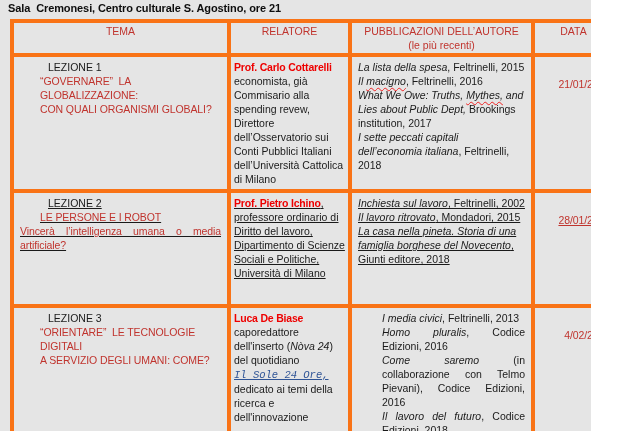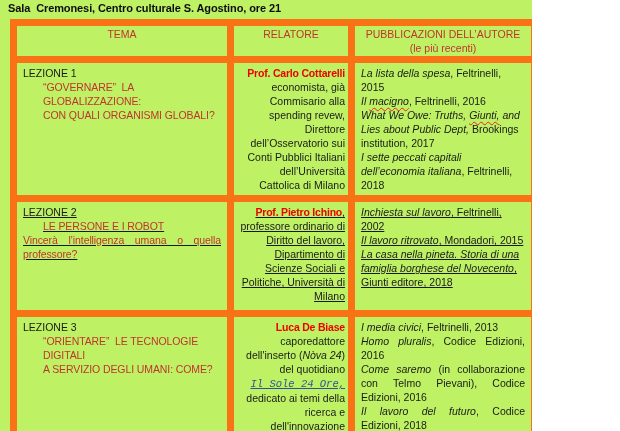--- a/index.html
+++ b/index.html
@@ -4,51 +4,51 @@
 <style>
   :root{
     --red:#c0342e;
     --name-red:#ee0000;
     --link:#2f5496;
     --black:#1a1a1a;
   }
   *{box-sizing:border-box;}
   body{margin:0;background:#fff;}
   .page{
-    width:532px;height:431px;position:relative;overflow:hidden;background:#bef264;
+    width:591px;height:431px;position:relative;overflow:hidden;background:#e5e5e5;
     font-family:"Liberation Sans",sans-serif;
   }
   .doc-title{
     position:absolute;top:2px;left:8px;
     font-size:11px;font-weight:bold;color:#0d0d0d;white-space:pre-wrap;letter-spacing:-0.1px;
   }
   table.sched{
     position:absolute;top:19px;left:10px;width:602px;
     border-collapse:collapse;table-layout:fixed;
   }
   td,th{
-    border:7px solid #f97316;vertical-align:top;
+    border:4px solid #f97316;vertical-align:top;
     font-size:10.5px;line-height:14px;color:var(--black);
     padding:3px 6px;overflow:hidden;
   }
   th{
     color:var(--red);font-weight:normal;text-align:center;
     padding:1px 2px;height:28px;vertical-align:top;
   }
   tr.row-1 td{height:134px;}
   tr.row-2 td{height:115px;text-decoration:underline;}
   tr.row-3 td{height:150px;}
-  .lezione{color:var(--black);white-space:pre-wrap;}
+  .lezione{color:var(--black);white-space:pre-wrap;margin-left:28px;}
   .tema-line{color:var(--red);white-space:pre-wrap;letter-spacing:-0.1px;margin-left:20px;}
   .tema-just{color:var(--red);text-align:justify;letter-spacing:-0.1px;}
-  td.rel{text-align:right;padding:3px 3px;}
+  td.rel{text-align:left;padding:3px 3px;}
   .speaker-name{color:var(--name-red);font-weight:bold;letter-spacing:-0.2px;}
   .name-suffix{color:var(--black);}
   .pub{text-align:left;}
-  td.pubs-just .pub{text-align:justify;}
+  td.pubs-just .pub{text-align:justify;margin-left:24px;}
   .it{font-style:italic;}
   .wavy{
     text-decoration-line:underline;
     text-decoration-style:wavy;
     text-decoration-color:#e22;
     text-decoration-thickness:1px;
     text-underline-offset:2px;
     text-align:right;
   }
   .lnk{
@@ -94,30 +94,30 @@
             <div class="tema-line">“GOVERNARE”  LA GLOBALIZZAZIONE:</div>
             <div class="tema-line">CON QUALI ORGANISMI GLOBALI?</div>
           </td>
           <td class="rel">
             <div><span class="speaker-name">Prof. Carlo Cottarelli</span></div>
             <div><span>economista, già Commisario alla spending revew, Direttore dell’Osservatorio sui Conti Pubblici Italiani dell’Università Cattolica di Milano</span></div>
           </td>
           <td>
             <div class="pub"><span class="it">La lista della spesa</span><span>, Feltrinelli, 2015</span></div>
             <div class="pub"><span class="it">Il </span><span class="it wavy">macigno</span><span>, Feltrinelli, 2016</span></div>
-            <div class="pub"><span class="it">What We Owe: Truths, </span><span class="it wavy">Giunti,</span><span class="it"> and Lies about Public Dept,</span><span> Brookings institution, 2017</span></div>
+            <div class="pub"><span class="it">What We Owe: Truths, </span><span class="it wavy">Mythes,</span><span class="it"> and Lies about Public Dept,</span><span> Brookings institution, 2017</span></div>
             <div class="pub"><span class="it">I sette peccati capitali dell’economia italiana</span><span>, Feltrinelli, 2018</span></div>
           </td>
           <td class="datec"><span>21/01/2019</span></td>
         </tr>
         <tr class="row-2">
           <td>
             <div class="lezione">LEZIONE 2</div>
             <div class="tema-line">LE PERSONE E I ROBOT</div>
-            <div class="tema-just">Vincerà l’intelligenza umana o quella professore?</div>
+            <div class="tema-just">Vincerà l’intelligenza umana o media artificiale?</div>
           </td>
           <td class="rel">
             <div><span class="speaker-name">Prof. Pietro Ichino</span><span class="name-suffix">,</span></div>
             <div><span>professore ordinario di Diritto del lavoro, Dipartimento di Scienze Sociali e Politiche, Università di Milano</span></div>
           </td>
           <td>
             <div class="pub"><span class="it">Inchiesta sul lavoro</span><span>, Feltrinelli, 2002</span></div>
             <div class="pub"><span class="it">Il lavoro ritrovato</span><span>, Mondadori, 2015</span></div>
             <div class="pub"><span class="it">La casa nella pineta. Storia di una famiglia borghese del Novecento</span><span>, Giunti editore, 2018</span></div>
           </td>

